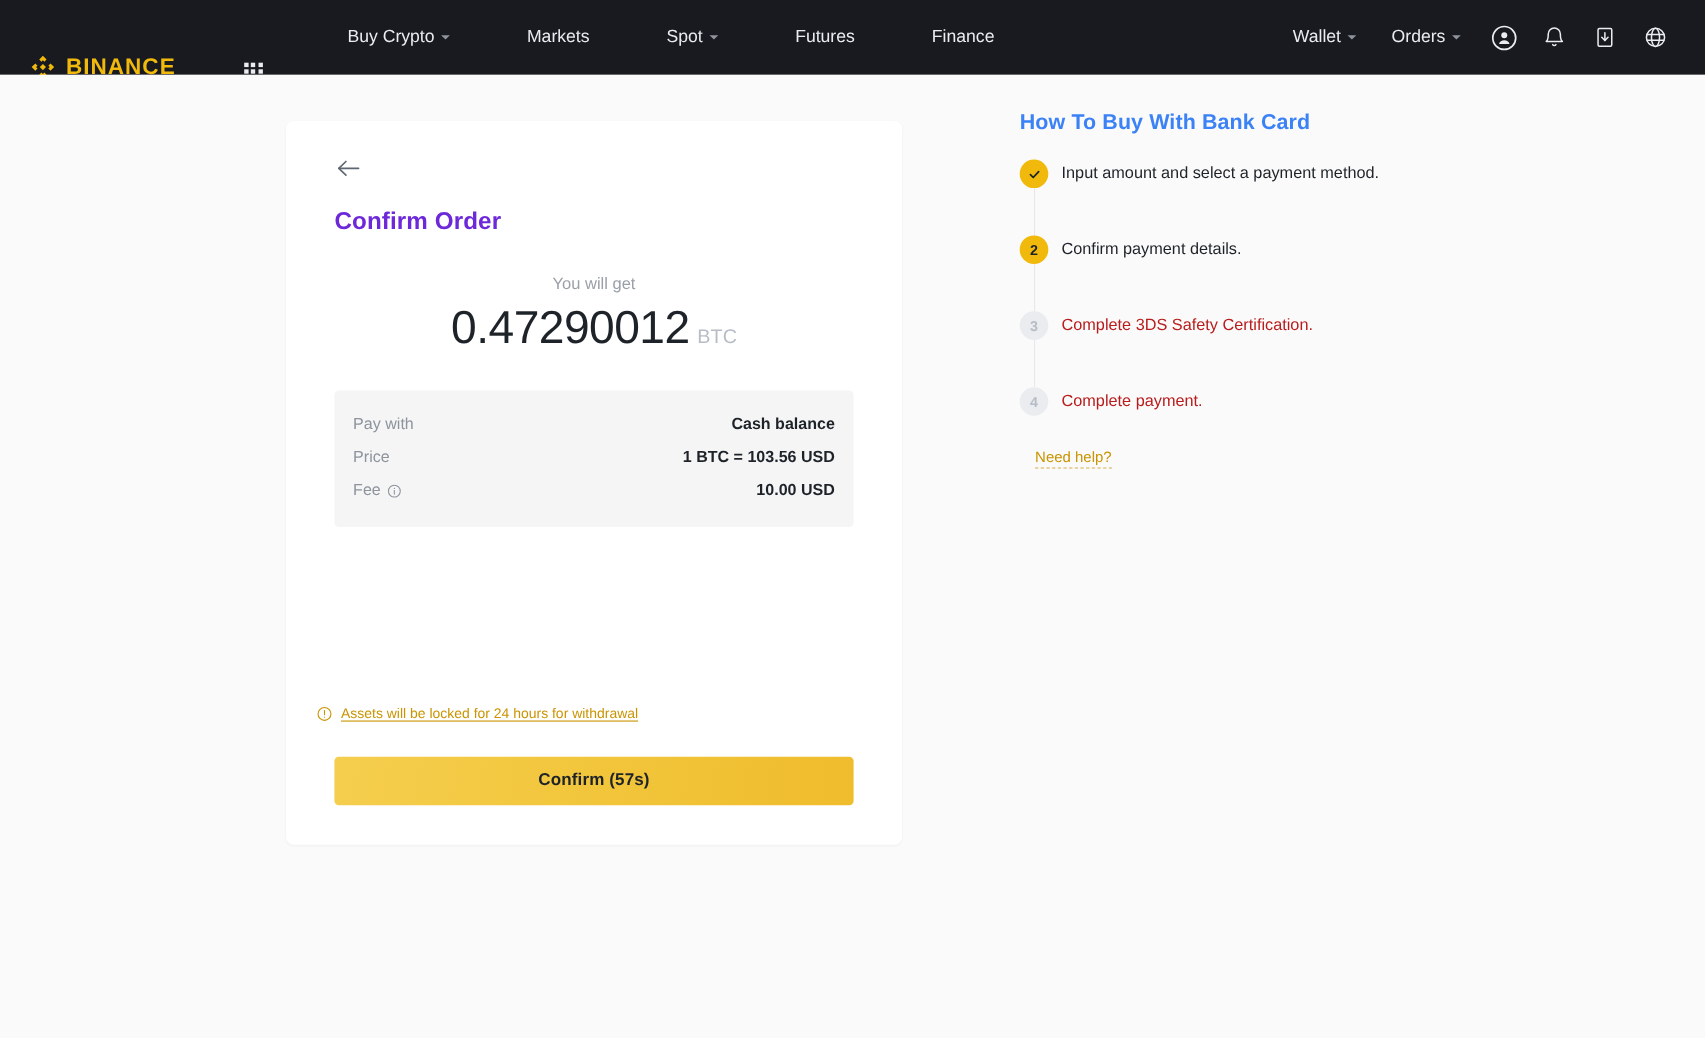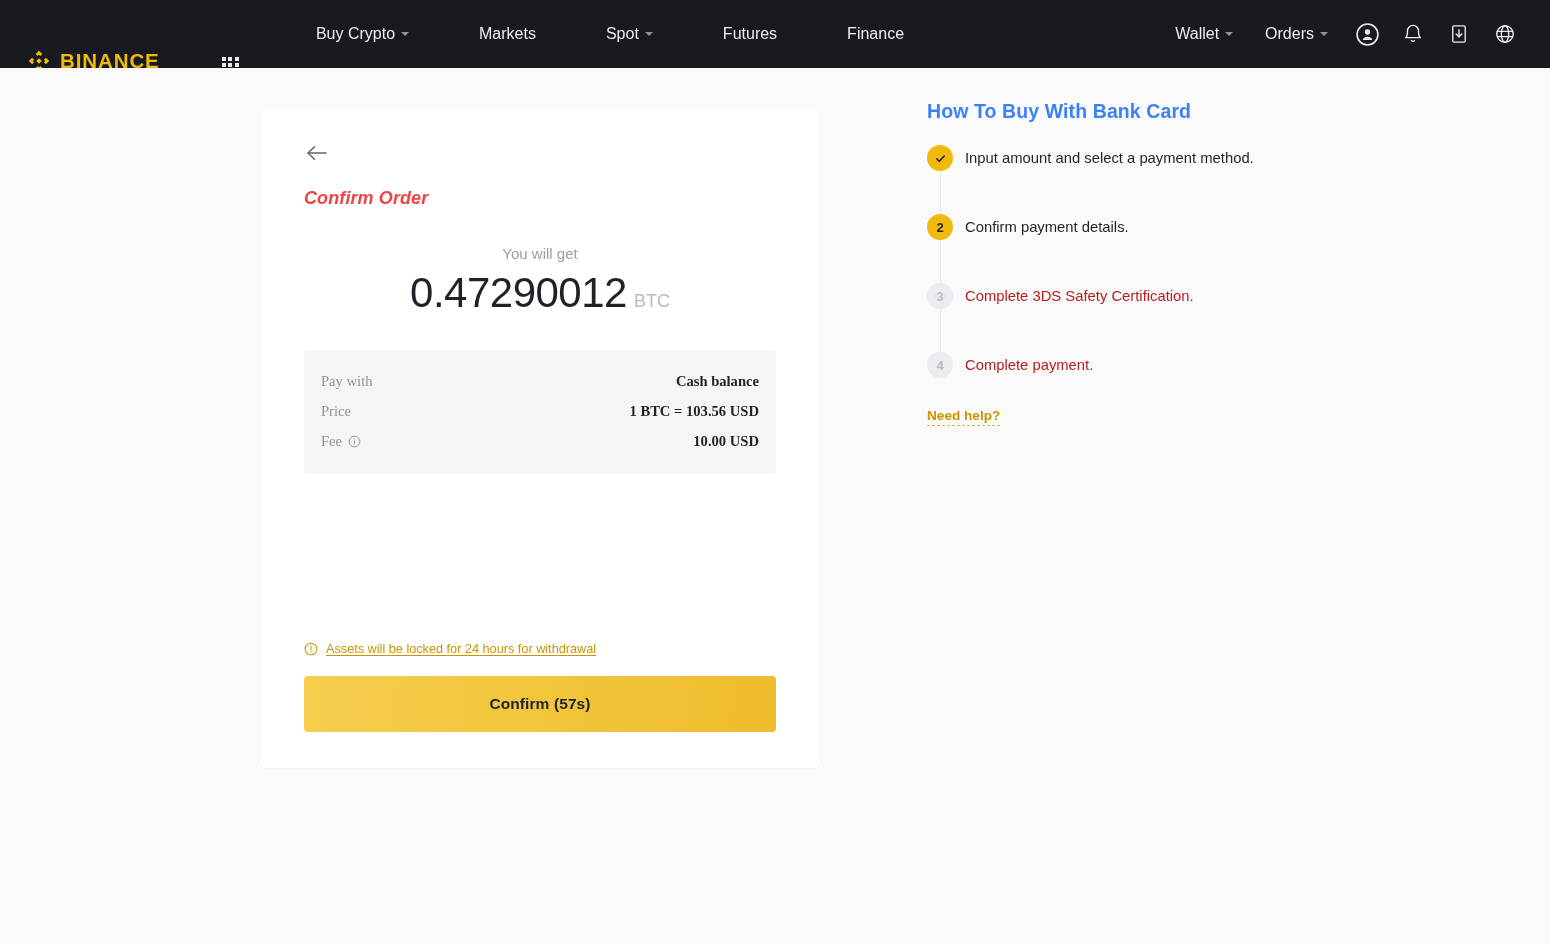--- a/index.html
+++ b/index.html
@@ -85,25 +85,24 @@
     width: 560px;
     height: 658px;
     background: #FFFFFF;
     border-radius: 7px;
     box-shadow: 0 1px 3px rgba(0,0,0,0.045);
     padding: 32px 44px 0 44px;
   }
   .back-arrow { width: 26px; height: 22px; cursor: pointer; display: block; }
   .card-title {
     margin-top: 24px;
-    font-size: 18px;
-    font-weight: 700;
-    color: #ef4444;
+    font-size: 22px;
+    font-weight: 700;
+    color: #6d28d9;
     letter-spacing: 0.1px;
-    font-style: italic;
   }
   .you-will-get {
     margin-top: 36px;
     text-align: center;
     color: #9AA0A8;
     font-size: 15px;
   }
   .amount-row {
     margin-top: 9px;
     text-align: center;
@@ -119,21 +118,20 @@
     letter-spacing: -0.5px;
     line-height: 1.05;
   }
   .amount-unit { font-size: 18px; color: #B7BDC6; font-weight: 400; }
 
   .detail-panel {
     margin-top: 35px;
     background: #F5F5F5;
     border-radius: 4px;
     padding: 16px 17px 18px 17px;
-    font-family: Liberation Serif, serif;
   }
   .detail-row {
     display: flex;
     align-items: center;
     justify-content: space-between;
     height: 30px;
   }
   .detail-label {
     color: #8D949E;
     font-size: 14.6px;
@@ -143,40 +141,40 @@
   }
   .detail-value {
     color: #1E2329;
     font-size: 14.6px;
     font-weight: 700;
   }
   .info-icon { width: 13px; height: 13px; display: block; }
 
   .lock-notice {
     position: absolute;
-    left: 44px;
+    left: 28px;
     bottom: 112px;
     display: flex;
     gap: 8px;
     cursor: pointer;
   }
   .lock-notice-text {
     color: #C99400;
     font-size: 12.7px;
     text-decoration: underline;
     text-underline-offset: 2px;
   }
   .warn-icon { width: 14px; height: 14px; display: block; flex: none; }
 
   .confirm-btn {
     position: absolute;
     left: 44px;
     right: 44px;
     bottom: 36px;
-    height: 56px;
+    height: 44px;
     border: none;
     border-radius: 4px;
     background: linear-gradient(100deg, #F5CE4E 0%, #F2C63C 48%, #EFBC2C 100%);
     color: #1E2329;
     font-size: 15.5px;
     font-weight: 700;
     font-family: "Liberation Sans", sans-serif;
     cursor: pointer;
     letter-spacing: 0.1px;
   }
@@ -231,24 +229,25 @@
     font-size: 14.8px;
     line-height: 26px;
     color: #1E2329;
   }
   .step-text.muted { color: #b91c1c; }
   .need-help {
     display: inline-block;
     margin-top: 30px;
     color: #C99400;
     font-size: 13.6px;
-    font-weight: 700;
+    font-weight: 400;
     border-bottom: 1px dashed #D6AE4B;
     padding-bottom: 2px;
     cursor: pointer;
+    margin-left: 14px;
   }
 </style>
 </head>
 <body>
 
 <div class="navbar">
   <div class="nav-left">
 
     <div class="logo">
       <svg class="logo-mark" viewBox="0 0 32 32">

